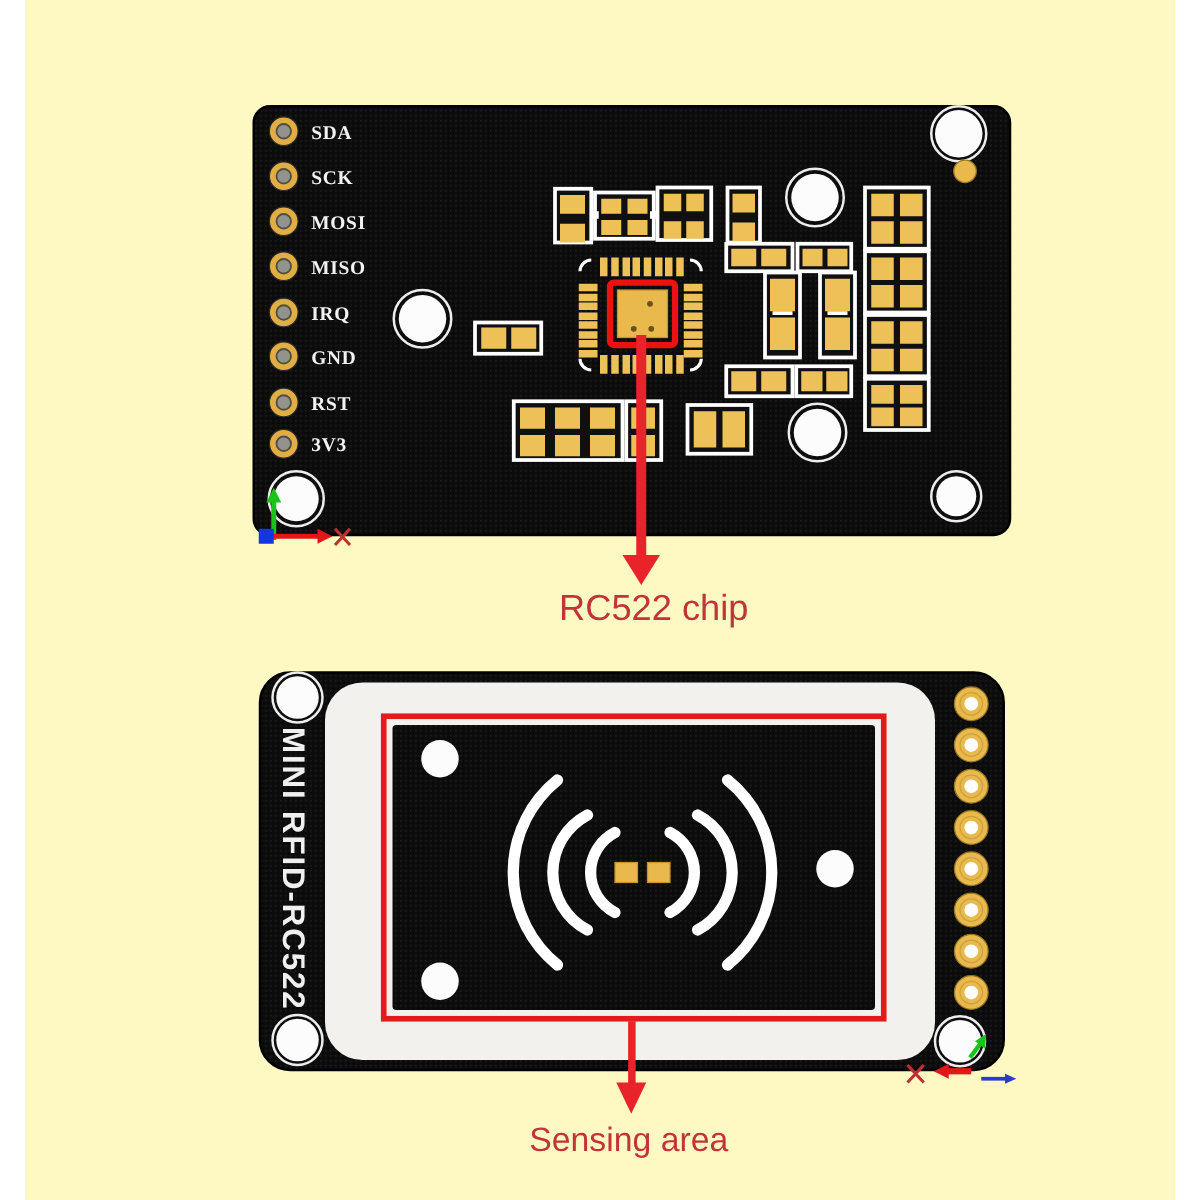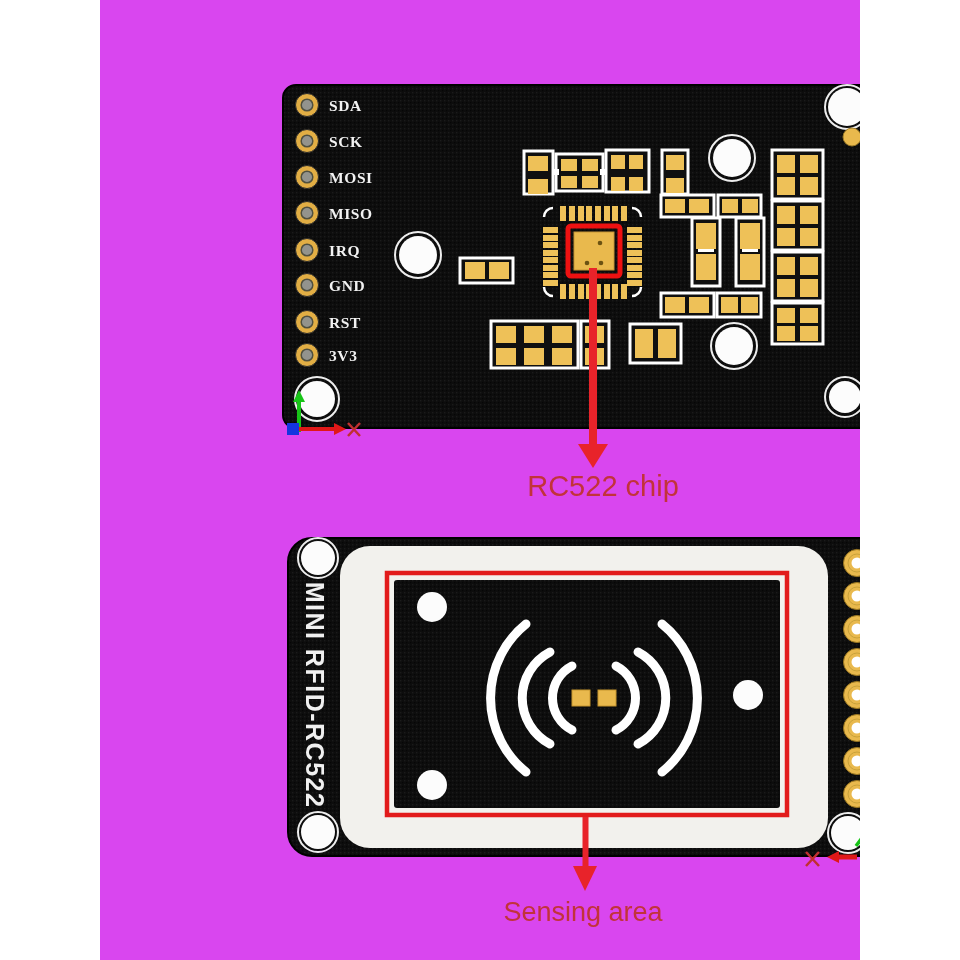--- a/index.html
+++ b/index.html
@@ -1,16 +1,16 @@
 <!DOCTYPE html>
 <html><head>
 <meta charset="utf-8">
 <style>
   html,body{margin:0;padding:0;background:#ffffff;}
-  .stage{position:relative;width:760px;height:960px;margin:0 auto;background:#d946ef;overflow:hidden;}
+  .stage{position:relative;width:920px;height:960px;margin:0 auto;background:#fef9c3;overflow:hidden;}
   svg{display:block;}
   .pin-label{font-family:"Liberation Serif",serif;font-weight:700;font-size:15.5px;fill:#f2f2f2;letter-spacing:.6px;}
   .silk-vertical{font-family:"Liberation Sans",sans-serif;font-weight:600;font-size:25px;fill:#f0f0f0;letter-spacing:1.5px;}
   .caption{font-family:"Liberation Sans",sans-serif;font-weight:400;fill:#c2333a;}
   .caption.top{font-size:29px;}
   .caption.bottom{font-size:27px;}
   .fpbox{fill:#101010;stroke:#ffffff;stroke-width:3;}
   .gold{fill:#e9b94d;}
   .goldpad{fill:#eec158;}
   .hole{fill:#fcfcfc;}

